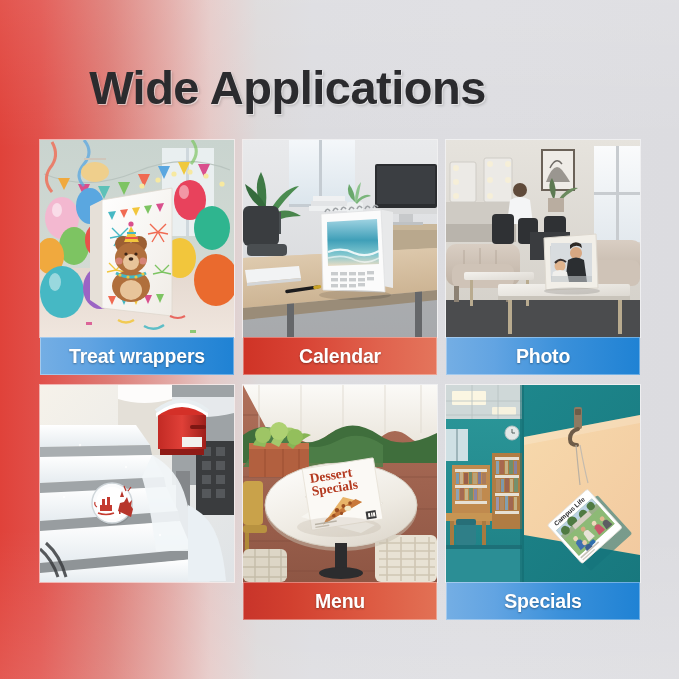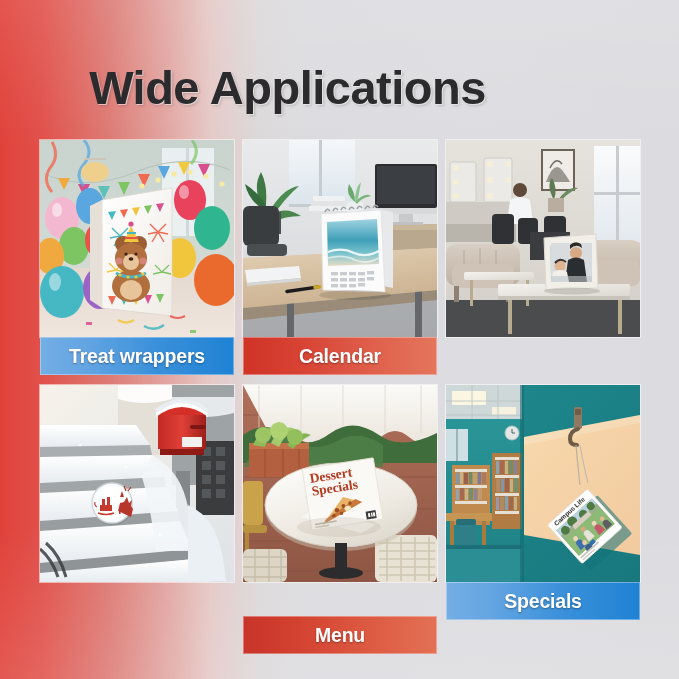--- a/index.html
+++ b/index.html
@@ -96,21 +96,20 @@
     box-shadow: inset 0 0 0 1px rgba(255,255,255,0.35);
   }
   .cap-blue {
     background: linear-gradient(to right, #74aee4 0%, #62a4e2 25%, #3a90da 60%, #1f82d4 100%);
   }
   .cap-red {
     background: linear-gradient(to right, #cf3326 0%, #d84334 30%, #e0624d 70%, #e4755c 100%);
   }
   .cap-red-2 {
     background: linear-gradient(to right, #c8342a 0%, #d2402f 25%, #dd5a42 65%, #e27155 100%);
-    margin-top: 34px;
   }
 </style>
 </head>
 <body>
 
 <div id="page">
 
   <div class="headline">Wide Applications</div>
 
   <div class="grid">
@@ -490,20 +489,21 @@
             <path d="M124 109 q6 -6 12 -1 l-1 -4 q-6 -4 -11 1z" fill="#2f2a26"></path>
             <path d="M122 120 q8 -5 16 0 l3 22 h-22z" fill="#2b2e31"></path>
             <circle cx="114" cy="126" r="5.5" fill="#e0b48e"></circle>
             <path d="M109 123 q5 -6 11 -1" stroke="#3a3230" stroke-width="2" fill="none"></path>
             <path d="M107 132 q7 -4 14 0 l2 10 h-18z" fill="#f0efec"></path>
             <rect x="105" y="136" width="41" height="6" fill="#c0c5c8" opacity="0.6"></rect>
             <ellipse cx="126" cy="151" rx="28" ry="3.6" fill="#000000" opacity="0.13"></ellipse>
           </g>
         </svg>
       </div>
+      <div class="caption cap-blue">Photo</div>
     </div>
 
     <div class="cell">
       <div class="thumb">
         <svg width="194" height="197" viewBox="0 0 194 197">
           <defs>
             <linearGradient id="g4sky" x1="0" y1="0" x2="1" y2="1">
               <stop offset="0" stop-color="#f6f2ea"></stop>
                 <stop offset="1" stop-color="#dfe3e6"></stop>
             </linearGradient>

